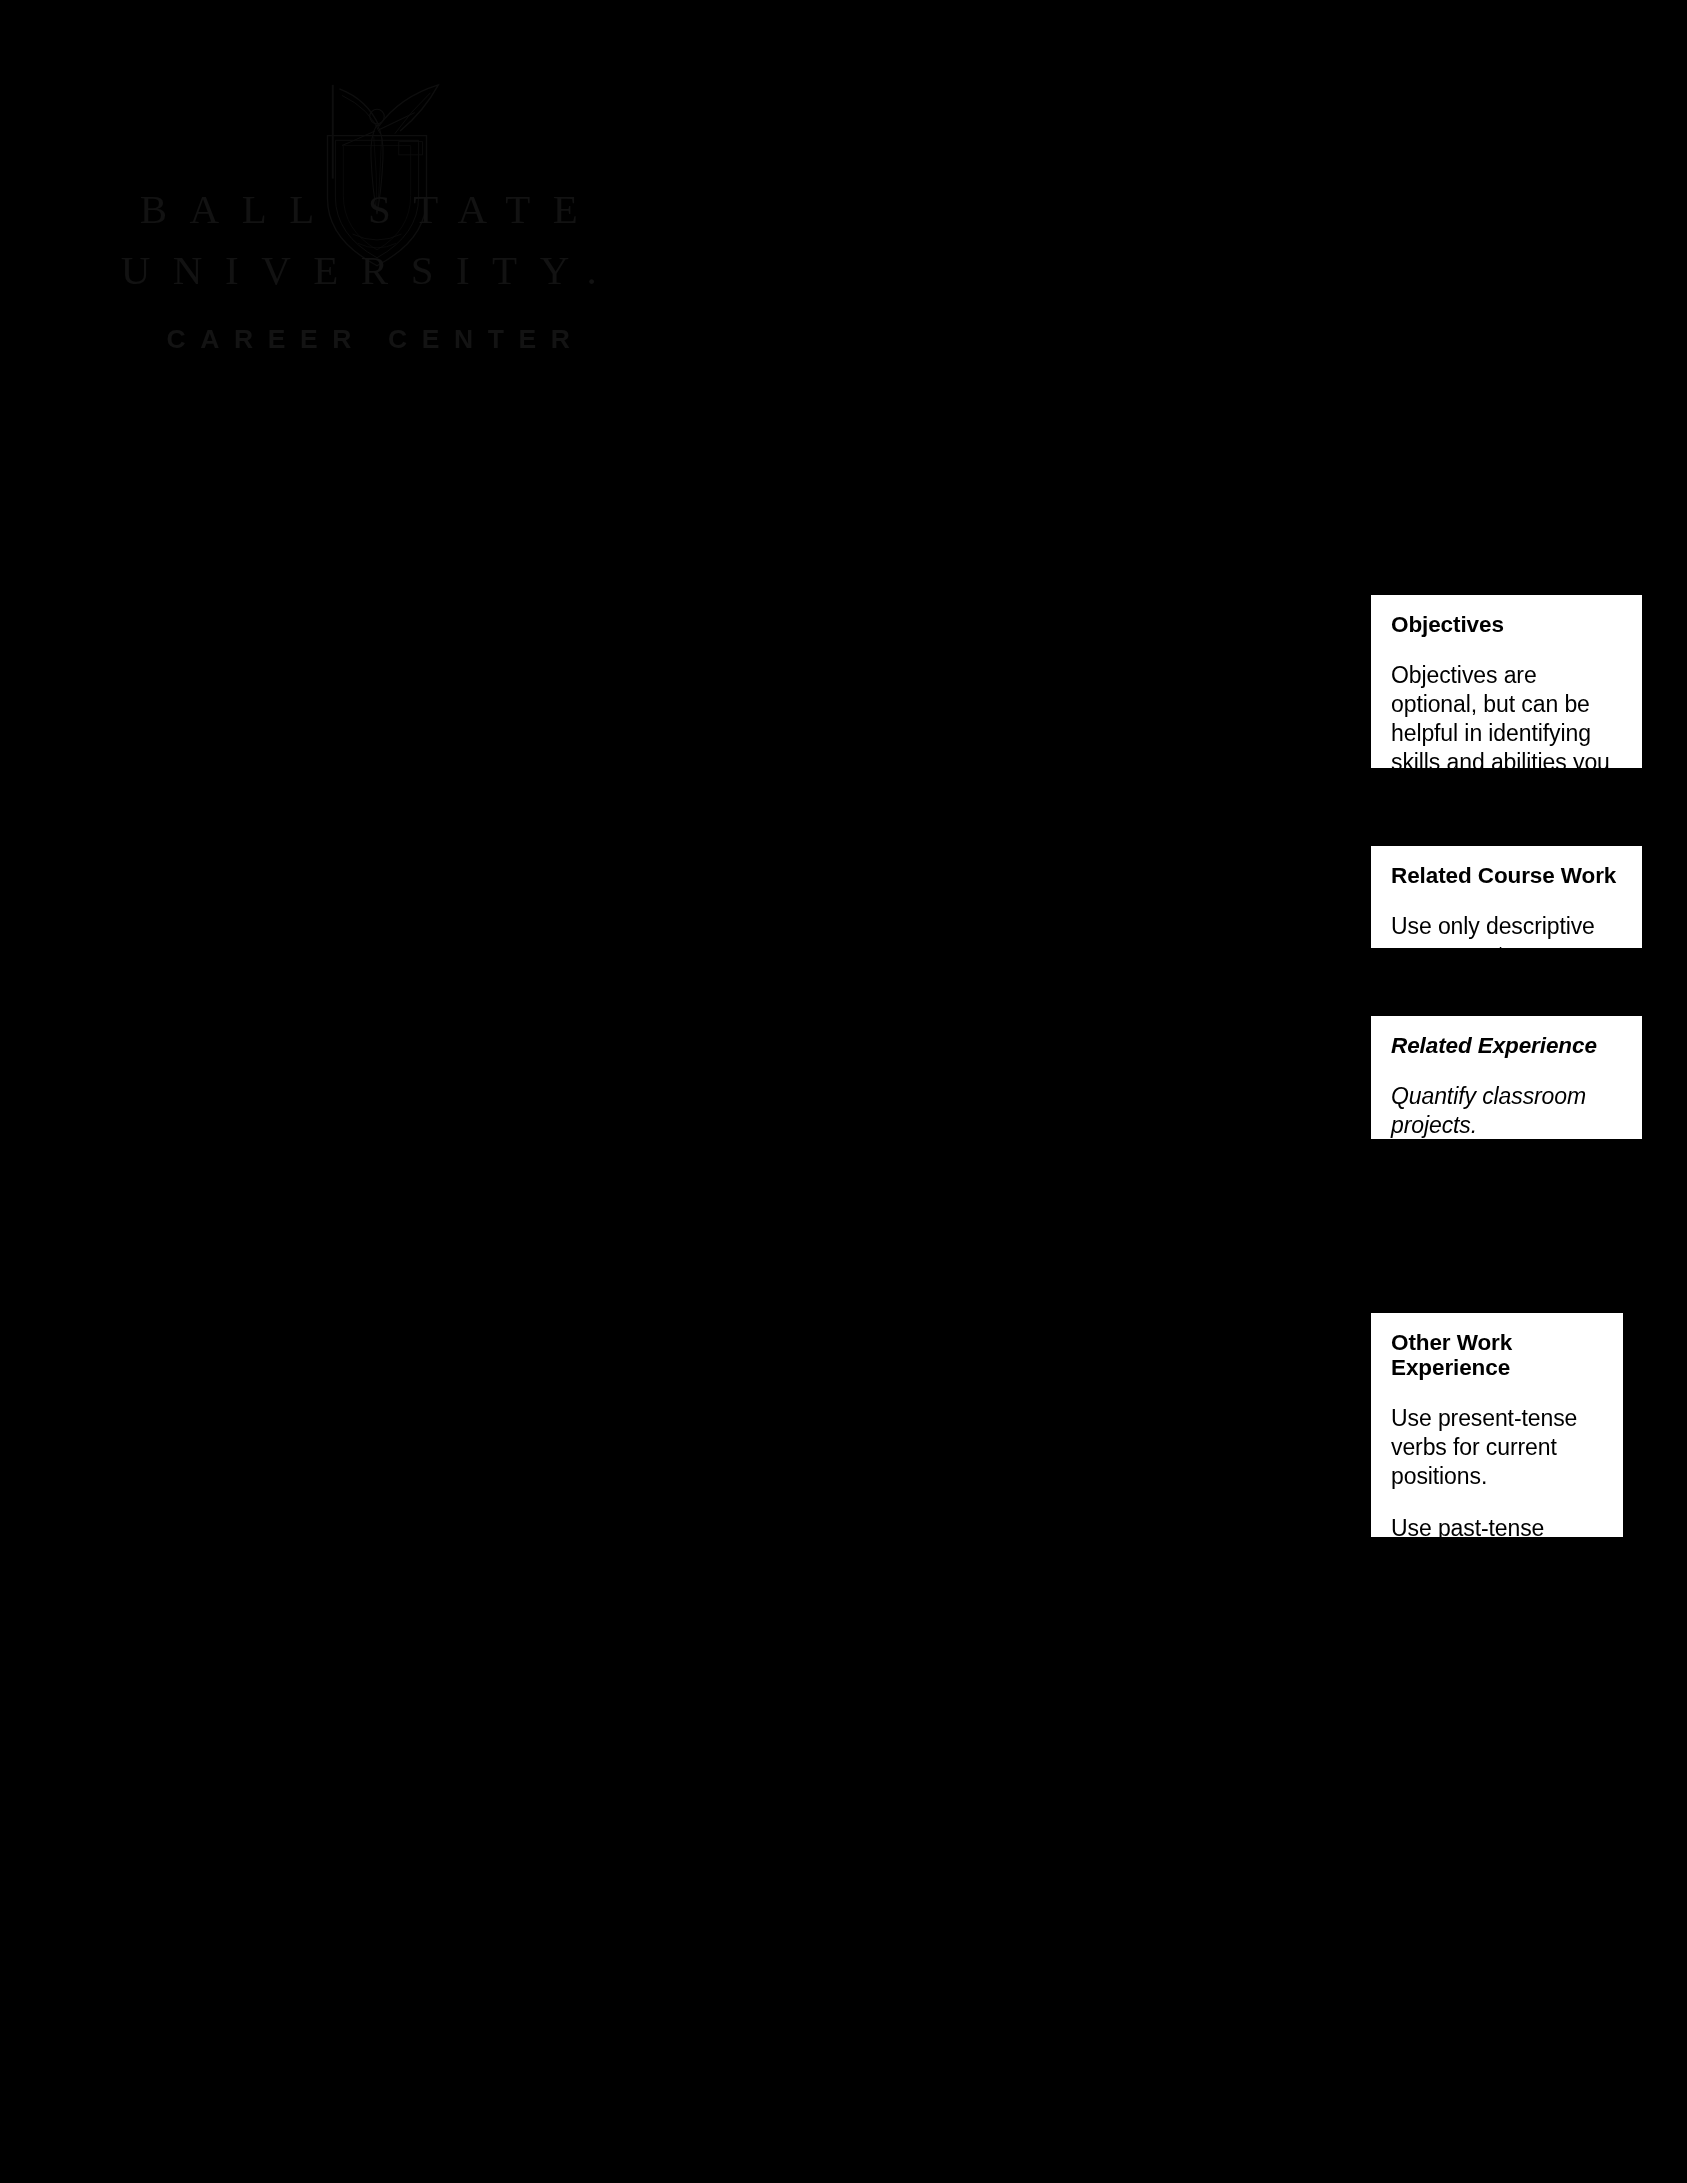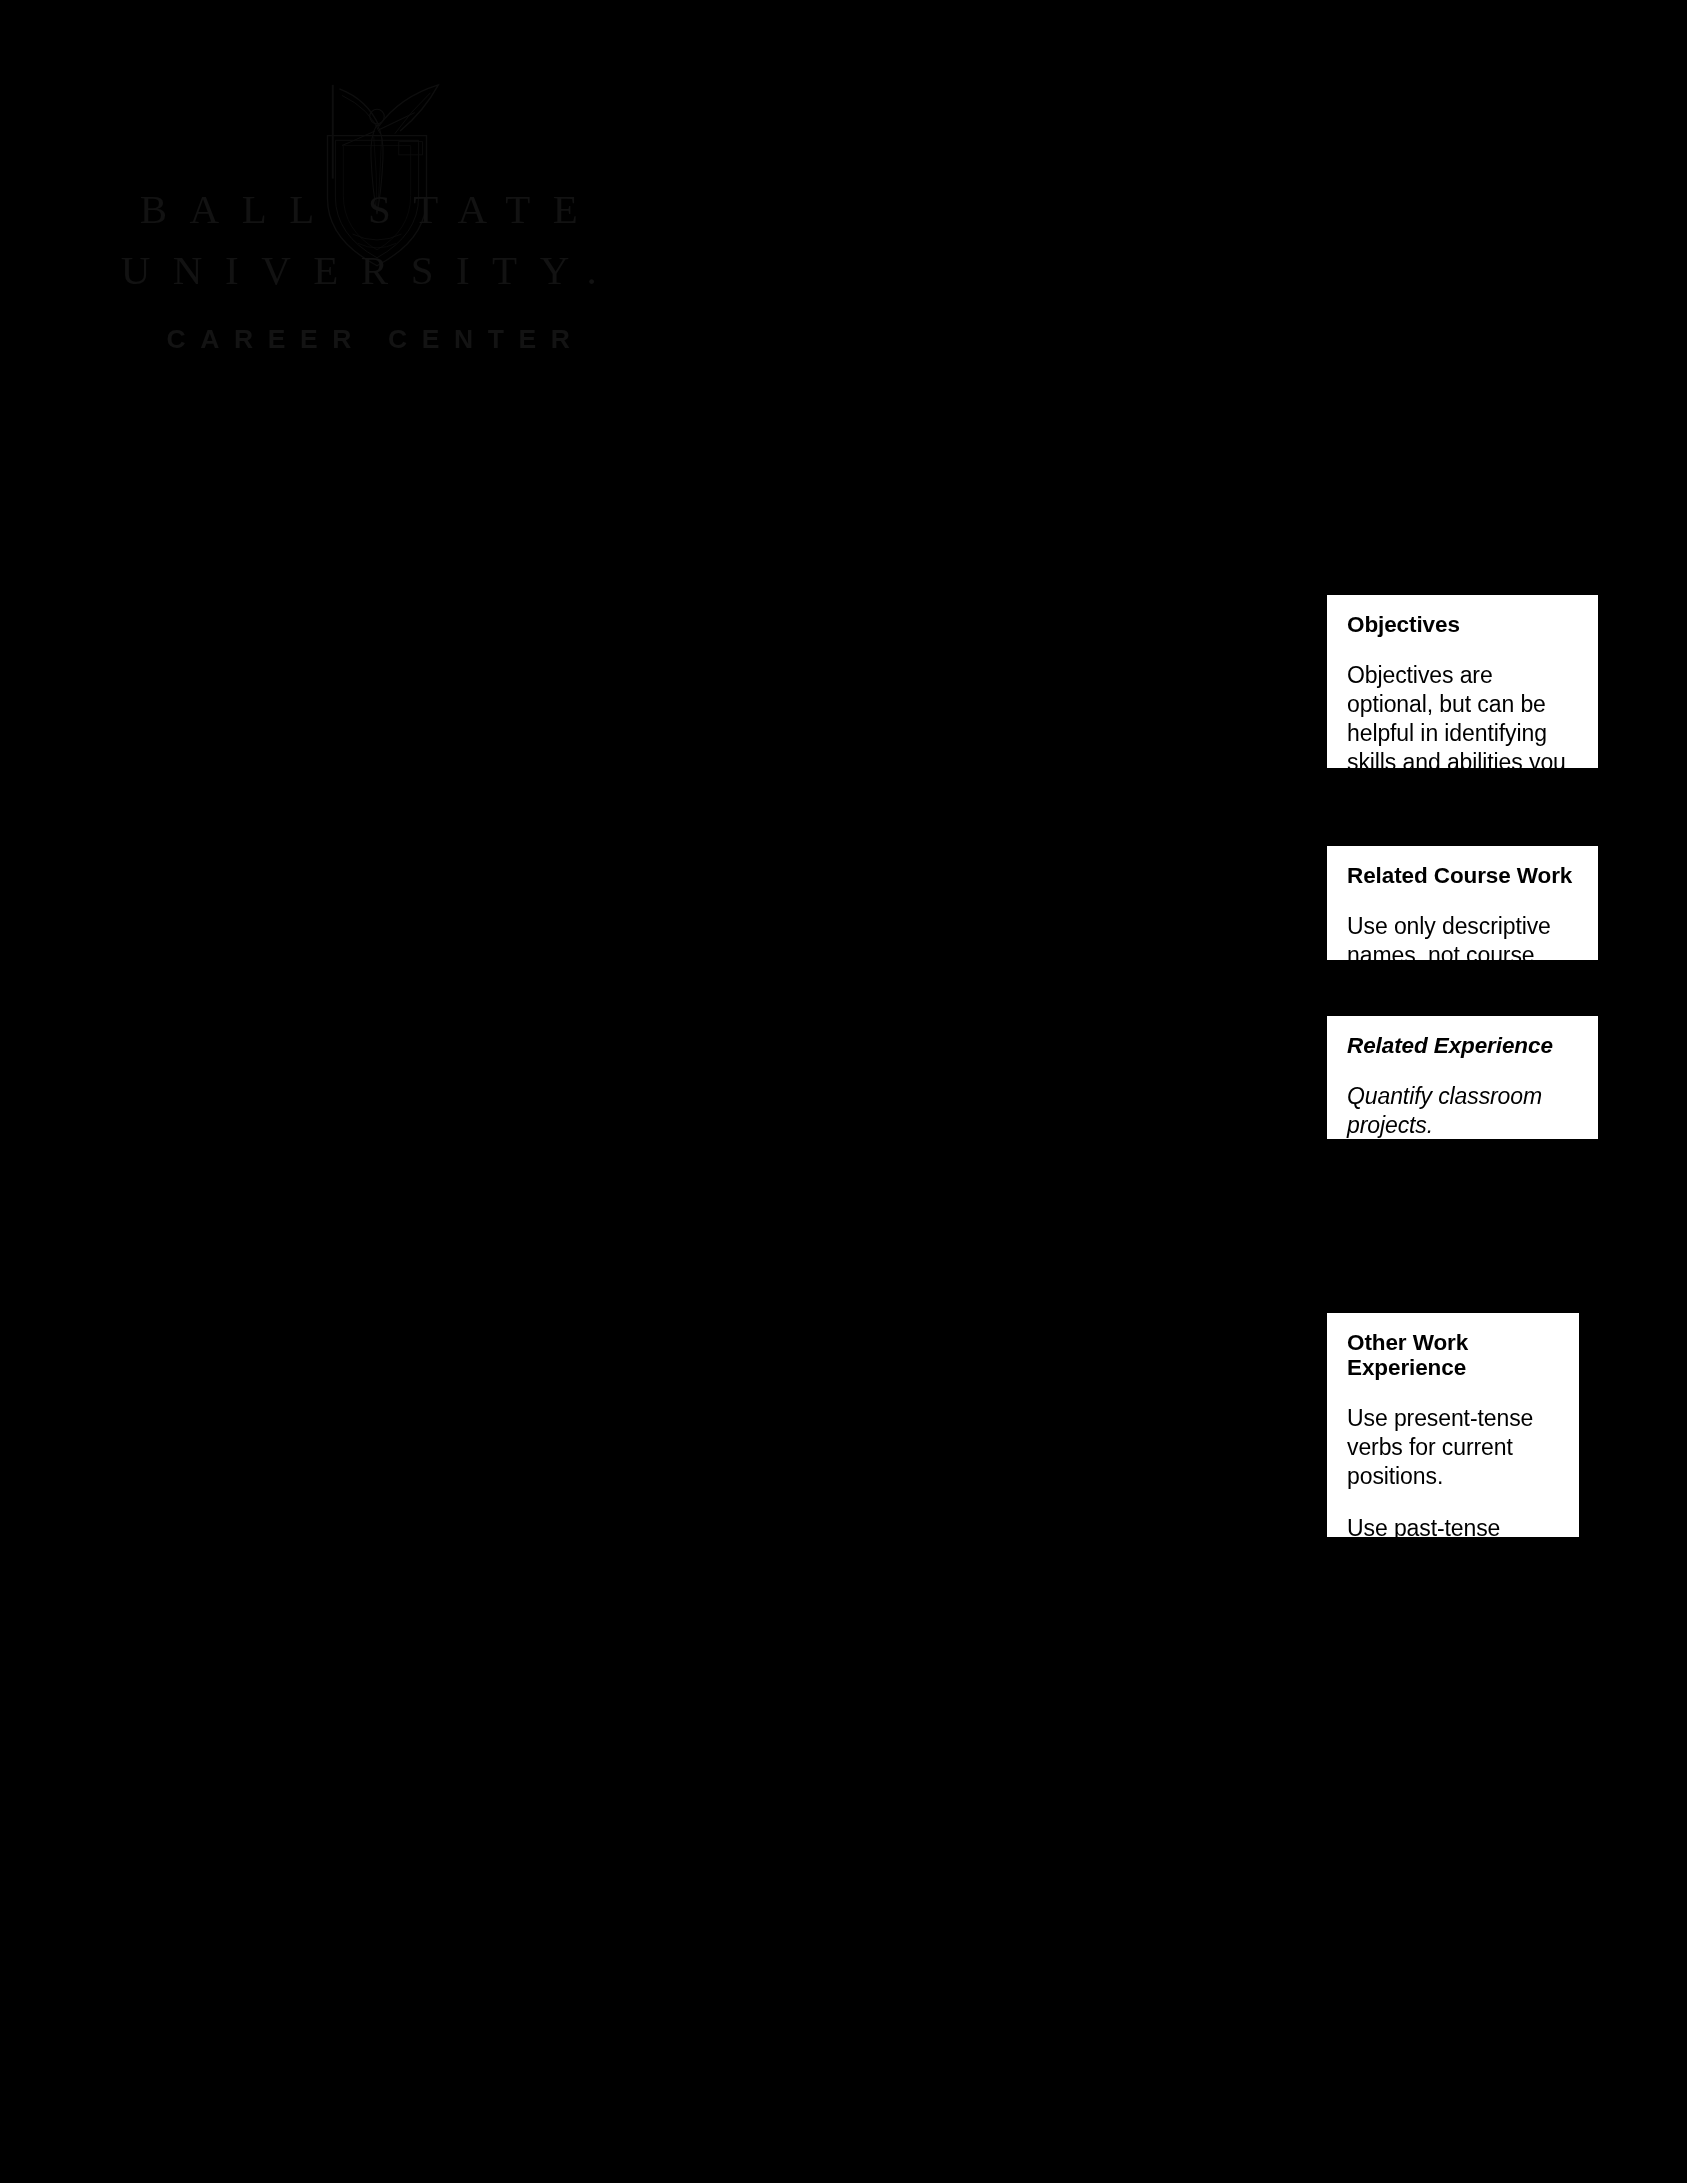--- a/index.html
+++ b/index.html
@@ -76,20 +76,21 @@
   }
 
   
   .callout {
     position: absolute;
     background: #ffffff;
     color: #000000;
     box-sizing: border-box;
     padding: 17px 20px 14.6px 20px;
     overflow: hidden;
+    margin-left: 44px;
   }
   .callout-title {
     font-size: 22.5px;
     font-weight: 700;
     line-height: 1.12;
     margin: 0 0 24px 0;
     color: #000000;
     letter-spacing: -0.1px;
   }
   .callout-para {
@@ -102,21 +103,21 @@
   }
   .callout-para:last-child { margin-bottom: 0; }
 
   
   #callout-objectives {
     left: 1327px; top: 595px;
     width: 271px; height: 173px;
   }
   #callout-related-course-work {
     left: 1327px; top: 846px;
-    width: 271px; height: 114px;
+    width: 271px; height: 102px;
   }
   #callout-related-experience {
     left: 1327px; top: 1016px;
     width: 271px; height: 123px; font-style: italic;
   }
   #callout-other-work-experience {
     left: 1327px; top: 1313px;
     width: 252px; height: 224px;
   }
   #callout-activities {

